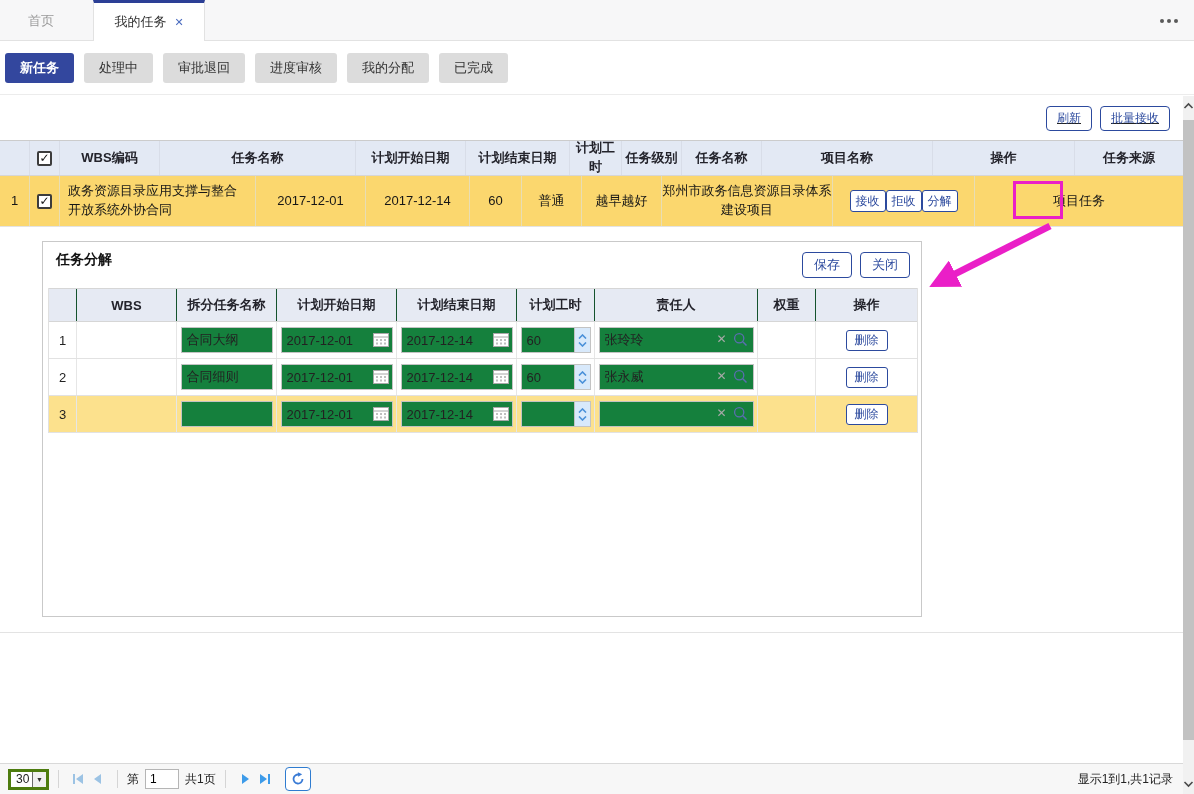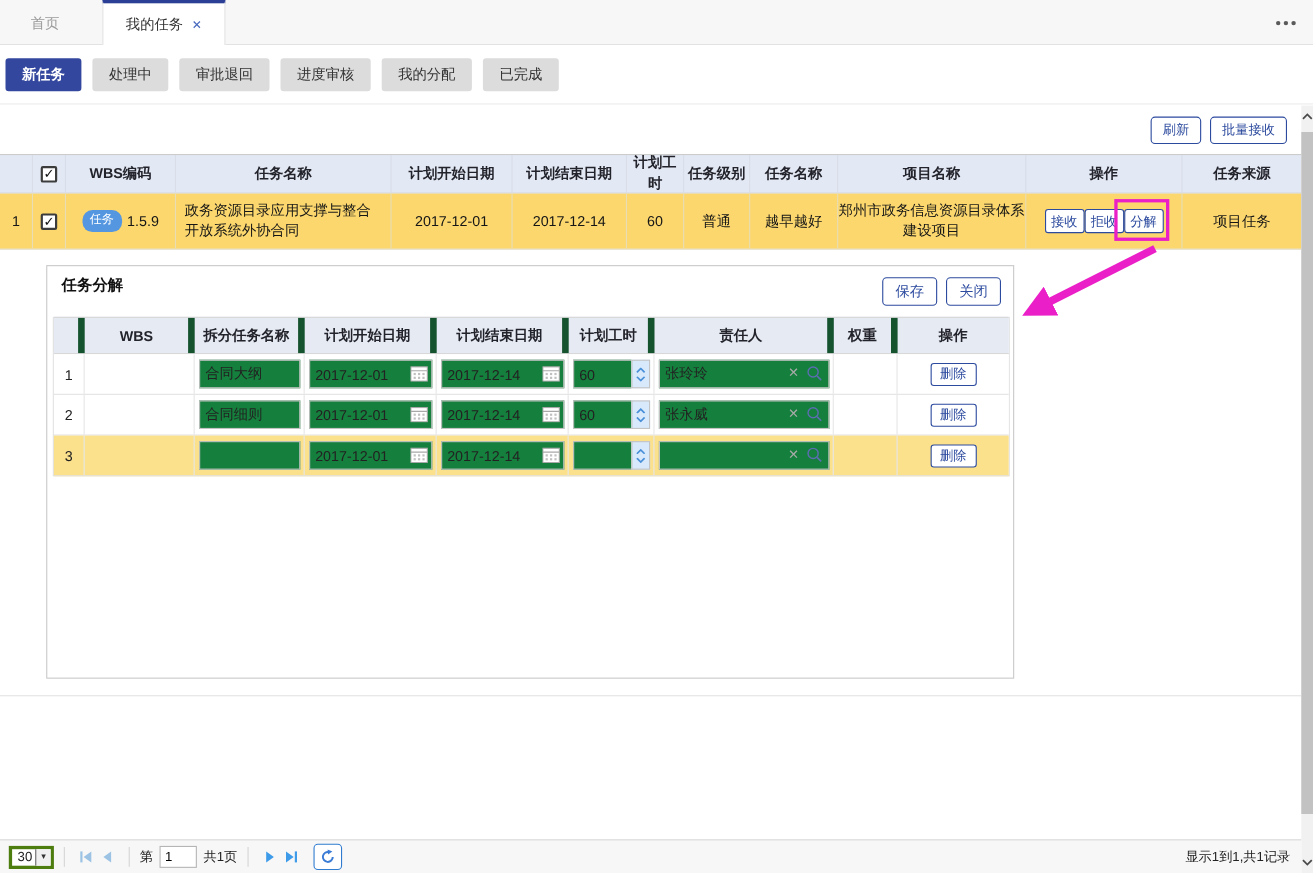--- a/index.html
+++ b/index.html
@@ -21,21 +21,21 @@
 
   
   .filterbar { position:absolute; left:0; top:41px; width:1194px; height:54px;
     background:#fff; border-bottom:1px solid #ececec; display:flex; align-items:center;
     gap:10px; padding-left:5px; }
   .fbtn { height:30px; padding:0 15px; background:#dcdcdc; border:none; border-radius:3px;
     font-size:13px; color:#333; display:flex; align-items:center; font-family:Liberation Mono, monospace; }
   .fbtn.active { background:#33479e; color:#fff; font-weight:bold; }
 
   
-  .topbtns { position:absolute; top:106px; right:24px; display:flex; gap:8px; }
+  .topbtns { position:absolute; top:106px; right:24px; display:flex; gap:8px;text-decoration:underline; }
   .bluebtn { height:25px; padding:0 10px; background:#fff; border:1px solid #2c4a9e;
     border-radius:4px; color:#2c4a9e; font-size:12px; display:flex; align-items:center;
     font-family:inherit; }
 
   
   .grid { position:absolute; left:0; top:140px; width:1183px; }
   .grow { display:flex; width:1183px; }
   .ghead { height:36px; background:#e3e9f4; border-top:1px solid #cccccc;
     border-bottom:1px solid #d6d6d6; font-weight:bold; font-size:13px; color:#23232b; }
   .gdata { height:51px; background:#fbd76e; border-bottom:1px solid #e3e3e3;
@@ -70,21 +70,21 @@
 
   .itable { position:absolute; left:5px; top:46px; width:870px; border-left:1px solid #e0e0e0;
     border-right:1px solid #e0e0e0; }
   .irow { display:flex; width:100%; }
   .ihead { height:34px; background:#e6eaf3; border-top:1px solid #d6d6d6;
     border-bottom:1px solid #d6d6d6; font-weight:bold; font-size:13px; color:#23232b; }
   .idata { height:37px; background:#fff; border-bottom:1px solid #e2e2e2; font-size:13px; }
   .idata.hl { background:#fce18d; }
   .icell { display:flex; align-items:center; justify-content:center; height:100%;
     border-right:1px solid #e6e6e6; }
-  .ihead .icell { border-right:6px solid #14532d; }
+  .ihead .icell { border-right:1px solid #14532d; }
   .ic-num{width:28px}.ic-wbs{width:100px}.ic-name{width:100px}.ic-start{width:120px}
   .ic-end{width:120px}.ic-hours{width:78px}.ic-owner{width:163px}.ic-weight{width:58px}
   .ic-ops{flex:1; border-right:none !important;}
 
   .tin { height:26px; border:1px solid #c3c3c3; background:#15803d; font-size:13px; padding:0 5px;
     font-family:inherit; color:#222; outline:none; }
   .date-wrap { position:relative; width:112px; height:26px; }
   .date-wrap input { width:100%; height:100%; padding-right:24px; }
   .cal-ic { position:absolute; right:4px; top:5px; }
   .name-in { width:92px; }
@@ -177,24 +177,20 @@
     <div class="cell mc-ops">操作</div>
     <div class="cell mc-src">任务来源</div>
   </div>
   <div class="grow gdata">
     <div class="cell mc-num">1</div>
     <div class="cell mc-chk">
       <div class="cbox">
           <span>✓</span>
         </div>
     </div>
-    <div class="cell mc-wbs">
-      <span class="badge">任务</span>
-      <span>1.5.9</span>
-    </div>
     <div class="cell mc-name cell-left">政务资源目录应用支撑与整合开放系统外协合同</div>
     <div class="cell mc-start">2017-12-01</div>
     <div class="cell mc-end">2017-12-14</div>
     <div class="cell mc-hours">60</div>
     <div class="cell mc-level">普通</div>
     <div class="cell mc-ctype">越早越好</div>
     <div class="cell mc-proj">郑州市政务信息资源目录体系建设项目</div>
     <div class="cell mc-ops">
       <div class="opsgroup">
         <button class="rbtn">接收</button>

